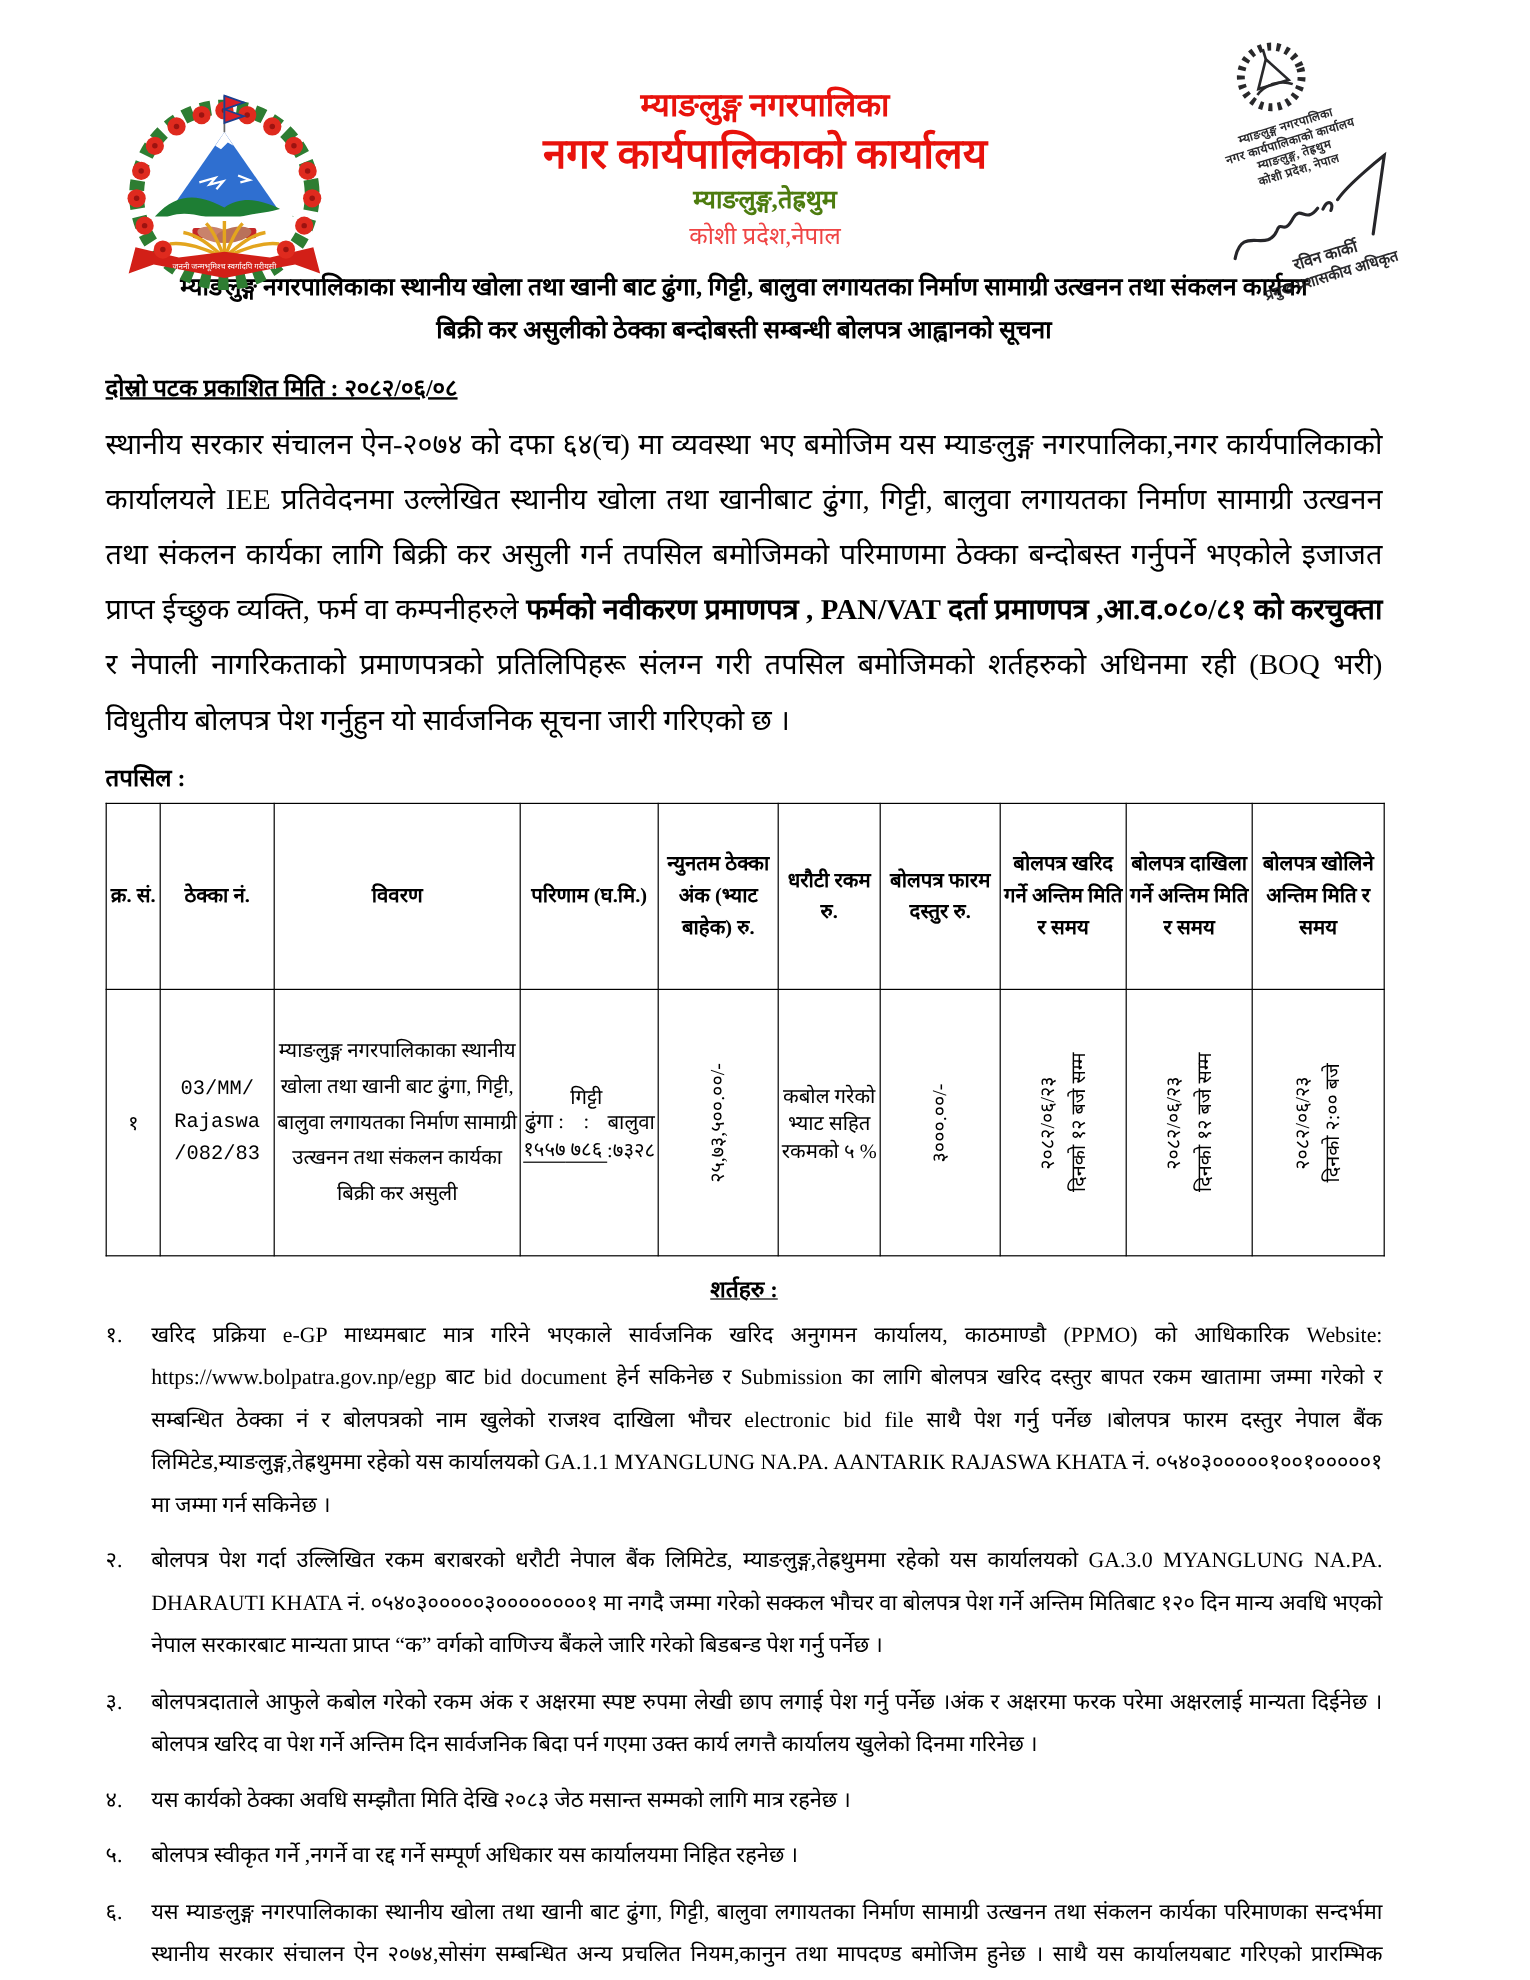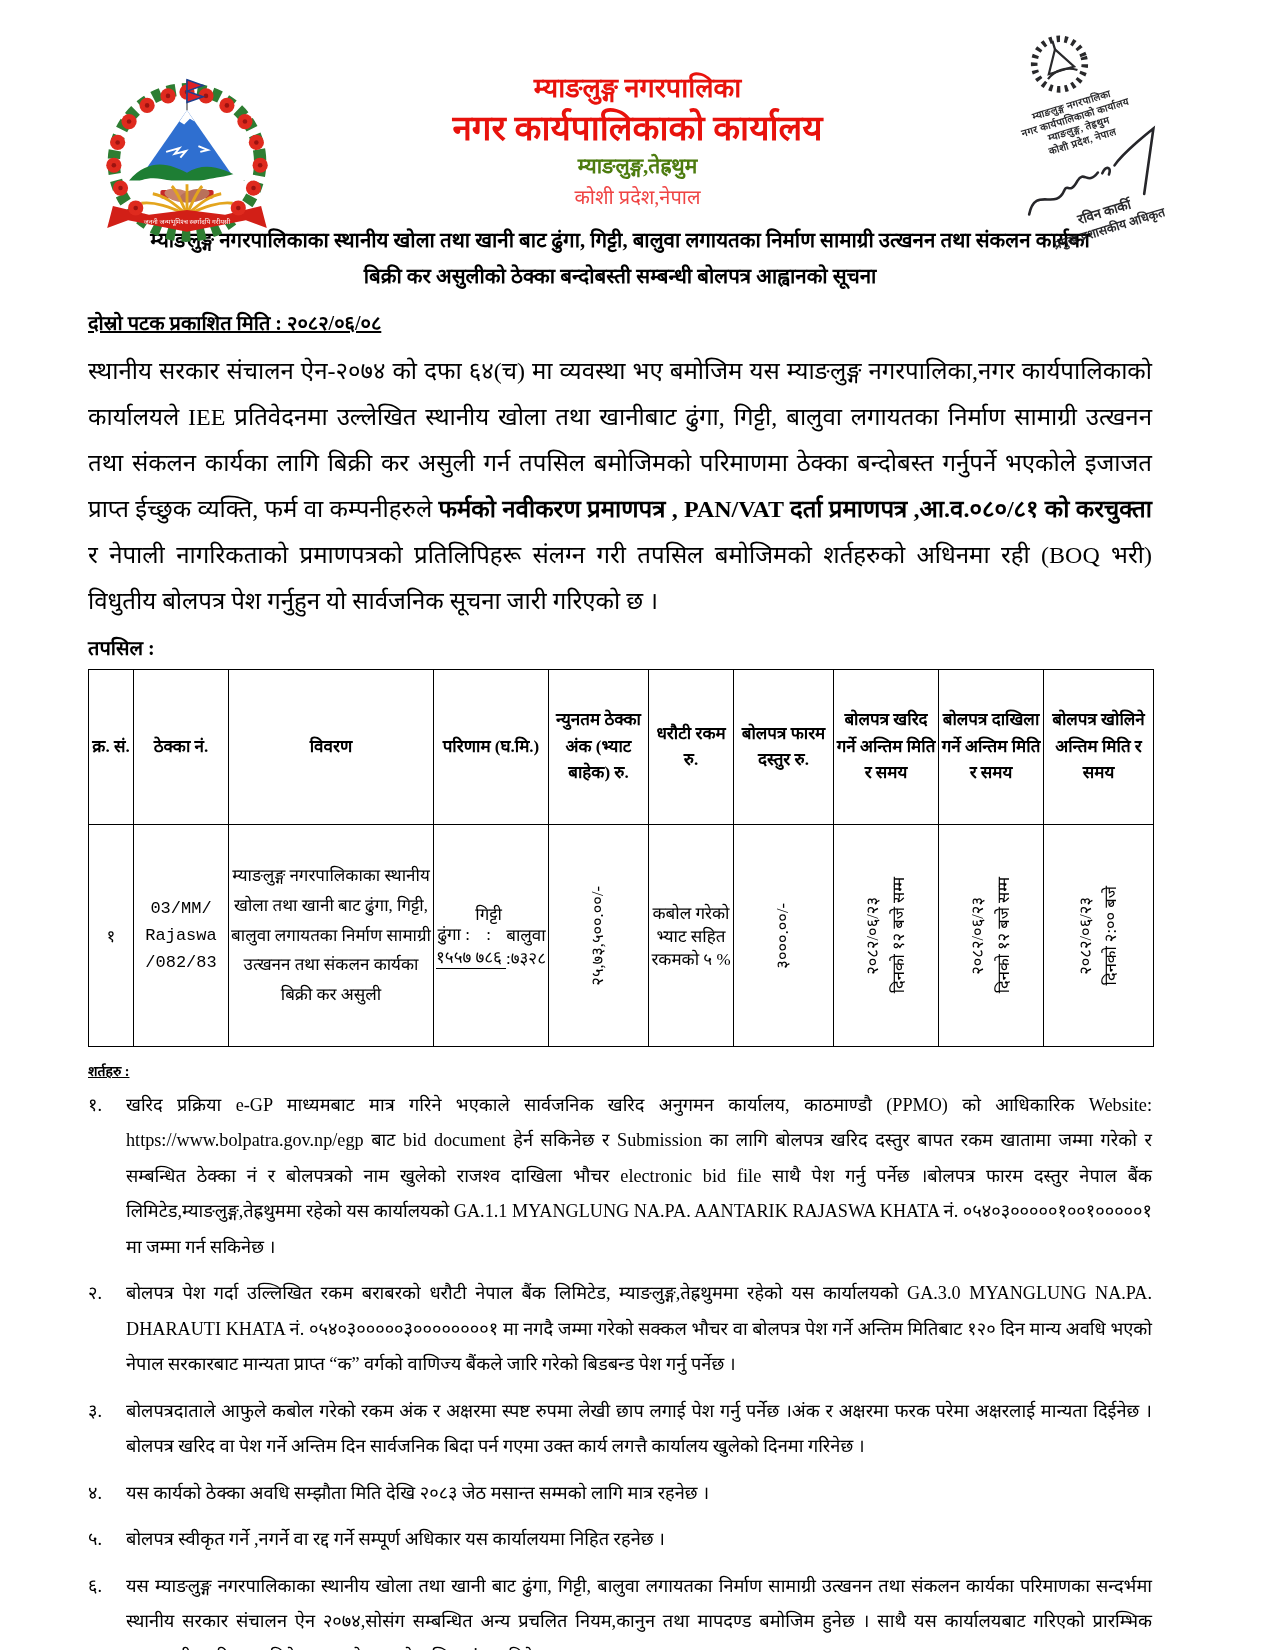--- a/index.html
+++ b/index.html
@@ -38,21 +38,21 @@
   .qty-box>div{flex:1;display:flex;align-items:center;justify-content:center;
        border-bottom:1.6px solid #000;font-size:17px;}
   .qty-box>div:last-child{border-bottom:none;}
   .vpair{display:flex;flex-direction:row;justify-content:center;align-items:center;
          gap:7px;height:215px;}
   .vtext{writing-mode:vertical-rl;transform:rotate(180deg);white-space:nowrap;
          font-size:16.5px;line-height:1.1;}
   .desc-cell{font-size:17px;line-height:1.75;padding:4px 8px;}
   .contract{font-size:17.5px;line-height:1.6;font-family:Liberation Mono, monospace;}
   
-  .terms-title{font-weight:bold;font-size:14px;margin:14px 0 8px 0;text-decoration:underline;}
+  .terms-title{font-weight:bold;font-size:19px;margin:14px 0 8px 0;text-decoration:underline;text-align:center;}
   .term{display:flex;margin-bottom:11px;font-size:18.2px;line-height:1.95;}
   .term-num{width:38px;flex-shrink:0;}
   .term-text{flex:1;text-align:justify;font-family:Liberation Serif, serif;}
 </style>
 </head>
 <body>
 
 <div class="page">
 
   <div class="logo">

